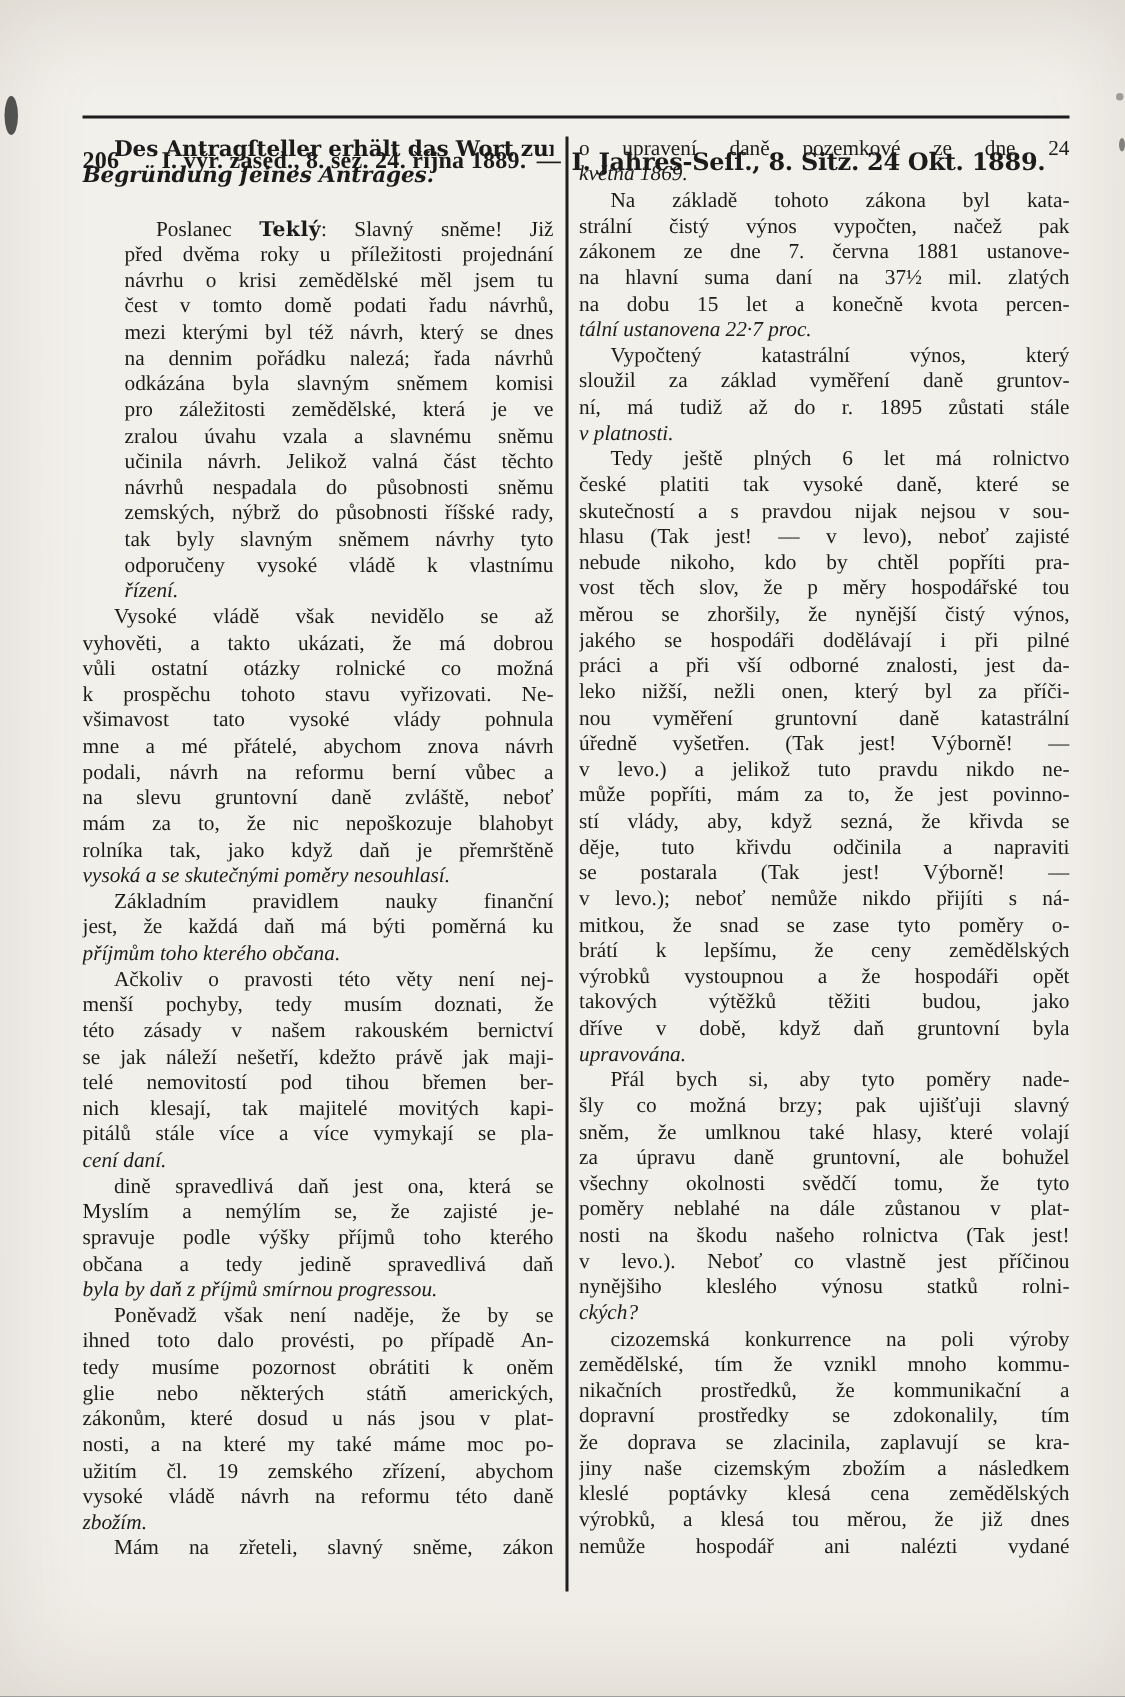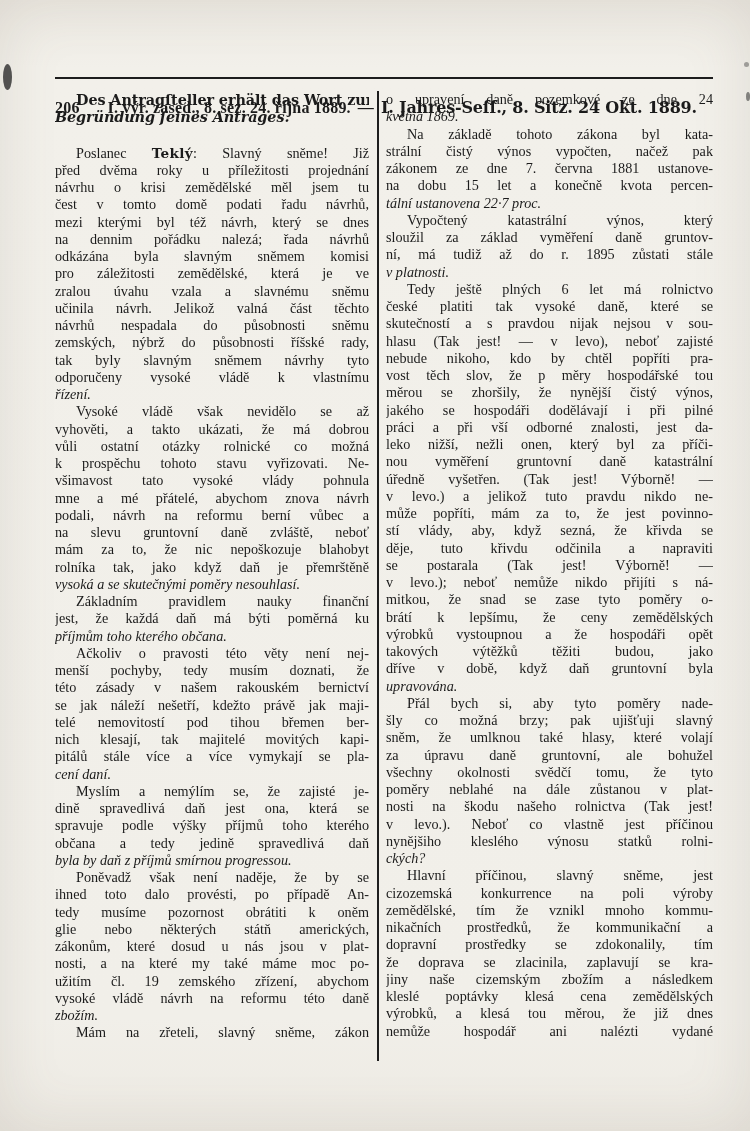--- a/index.html
+++ b/index.html
@@ -31,21 +31,21 @@
     position:absolute;left:55px;top:91px;width:658px;
     display:flex;align-items:flex-start;
   }
   .col{width:314px;overflow:hidden;}
   .col.right{flex:1;}
   .divider{
     width:2px;height:970px;background:#1e1e1e;
     margin-left:8px;margin-right:7px;flex:none;
   }
   .para{margin:0;}
-  .para.gap-before{margin-top:19px;}
+  .para.gap-before{margin-top:19px;margin-left:28px;}
   .line{
     height:17.25px;line-height:17.25px;font-size:14.2px;
     text-align:justify;text-align-last:justify;
     white-space:nowrap;overflow:hidden;
   }
   .line.end{text-align-last:left;font-style:italic;}
   .para .line:first-child{text-indent:21px;}
   .para.no-indent .line:first-child{text-indent:0;}
   .para.fraktur .line{
     font-family:"DejaVu Serif", serif;font-weight:700;
@@ -120,22 +120,22 @@
           <div class="line">Ačkoliv o pravosti této věty není nej-</div>
           <div class="line">menší pochyby, tedy musím doznati, že</div>
           <div class="line">této zásady v našem rakouském bernictví</div>
           <div class="line">se jak náleží nešetří, kdežto právě jak maji-</div>
           <div class="line">telé nemovitostí pod tihou břemen ber-</div>
           <div class="line">nich klesají, tak majitelé movitých kapi-</div>
           <div class="line">pitálů stále více a více  vymykají se pla-</div>
           <div class="line end">cení daní.</div>
         </div>
         <div class="para">
+          <div class="line">dině spravedlivá daň jest ona, která se</div>
           <div class="line">Myslím a nemýlím se, že zajisté je-</div>
-          <div class="line">dině spravedlivá daň jest ona, která se</div>
           <div class="line">spravuje podle výšky příjmů toho kterého</div>
           <div class="line">občana a tedy jedině spravedlivá daň</div>
           <div class="line end">byla by daň z příjmů smírnou progressou.</div>
         </div>
         <div class="para">
           <div class="line">Poněvadž však není naděje, že by se</div>
           <div class="line">ihned toto dalo provésti, po případě An-</div>
           <div class="line">tedy musíme pozornost obrátiti k oněm</div>
           <div class="line">glie nebo některých státň amerických,</div>
           <div class="line">zákonům, které dosud u nás jsou v plat-</div>
@@ -151,20 +151,21 @@
     <div class="divider"></div>
     <div class="col right">
         <div class="para no-indent">
           <div class="line">o upravení daně pozemkové ze dne 24</div>
           <div class="line end">května 1869.</div>
         </div>
         <div class="para">
           <div class="line">Na základě tohoto zákona byl kata-</div>
           <div class="line">strální čistý výnos vypočten, načež pak</div>
           <div class="line">zákonem ze dne 7. června 1881 ustanove-</div>
+          <div class="line">na hlavní suma daní na 37½ mil. zlatých</div>
           <div class="line">na dobu 15 let a konečně kvota percen-</div>
           <div class="line end">tální ustanovena 22·7 proc.</div>
         </div>
         <div class="para">
           <div class="line">Vypočtený katastrální výnos, který</div>
           <div class="line">sloužil za základ vyměření daně gruntov-</div>
           <div class="line">ní, má tudiž až do r. 1895 zůstati stále</div>
           <div class="line end">v platnosti.</div>
         </div>
         <div class="para">
@@ -199,21 +200,20 @@
           <div class="line">sněm, že umlknou také hlasy, které volají</div>
           <div class="line">za úpravu daně gruntovní, ale bohužel</div>
           <div class="line">všechny okolnosti svědčí tomu, že tyto</div>
           <div class="line">poměry neblahé na dále zůstanou v plat-</div>
           <div class="line">nosti na škodu našeho rolnictva (Tak jest!</div>
           <div class="line">v levo.). Neboť co vlastně jest příčinou</div>
           <div class="line">nynějšiho kleslého výnosu statků rolni-</div>
           <div class="line end">ckých?</div>
         </div>
         <div class="para">
-          <div class="line">Hlavní příčinou, slavný sněme, jest</div>
           <div class="line">cizozemská konkurrence na poli výroby</div>
           <div class="line">zemědělské, tím že vznikl mnoho kommu-</div>
           <div class="line">nikačních prostředků, že kommunikační a</div>
           <div class="line">dopravní prostředky se zdokonalily, tím</div>
           <div class="line">že doprava se zlacinila, zaplavují se kra-</div>
           <div class="line">jiny naše cizemským zbožím a následkem</div>
           <div class="line">kleslé poptávky klesá cena zemědělských</div>
           <div class="line">výrobků, a klesá tou měrou, že již dnes</div>
           <div class="line">nemůže hospodář ani nalézti vydané</div>
         </div>

